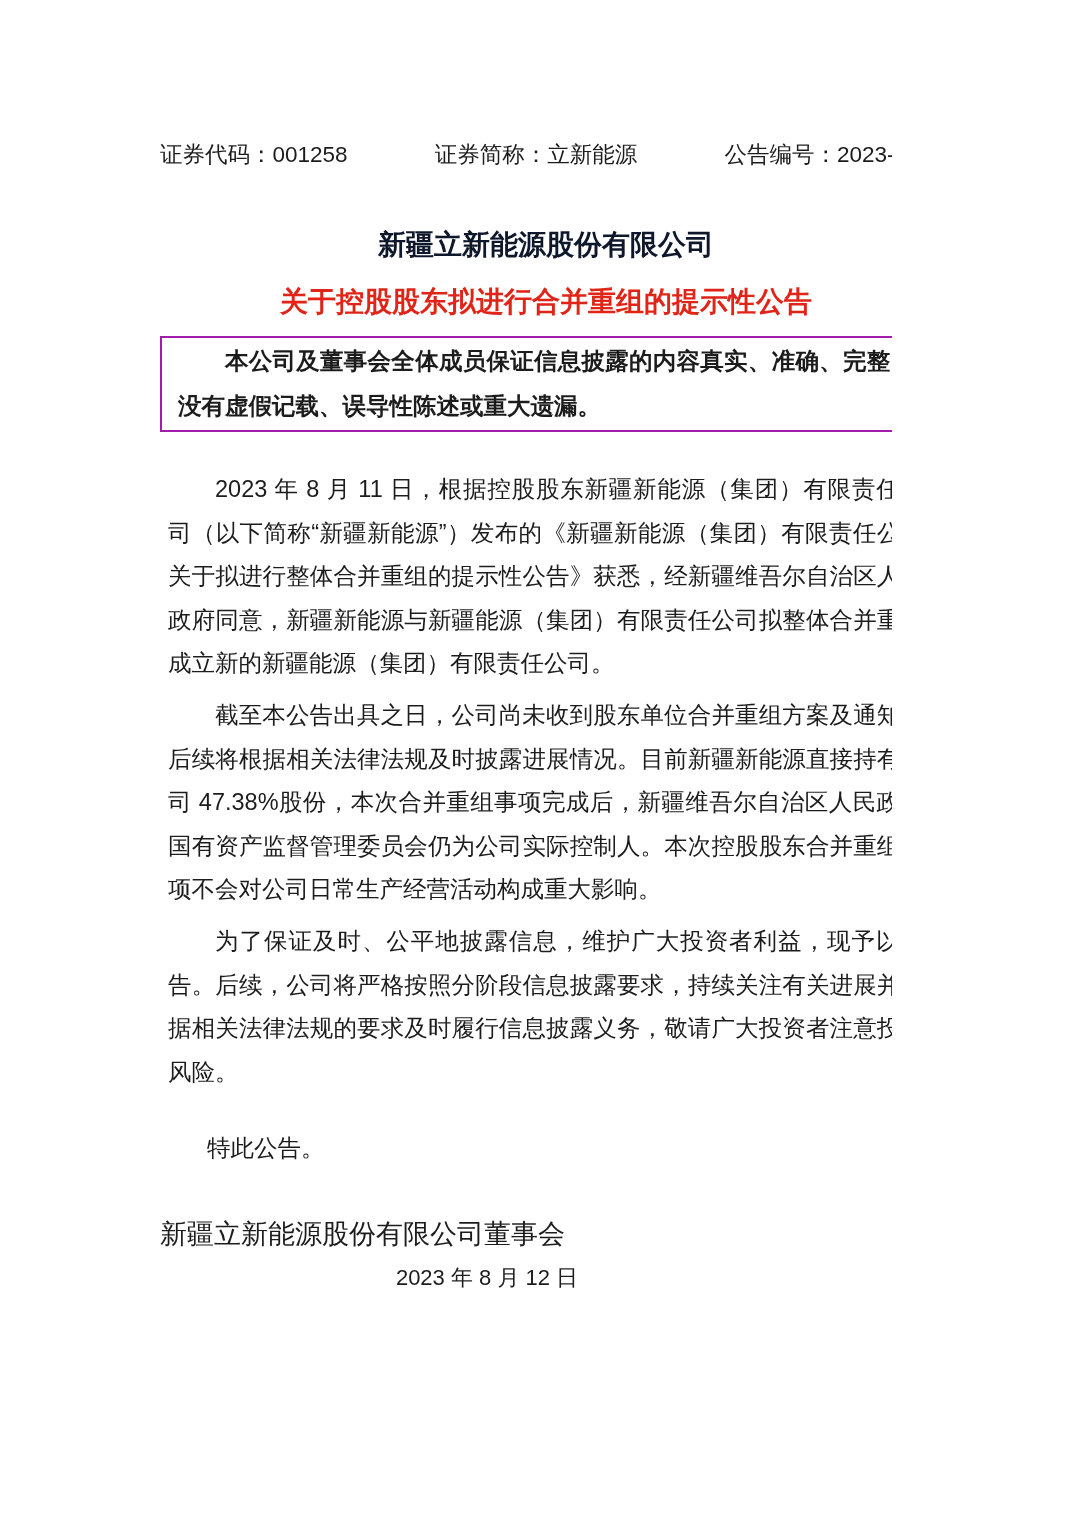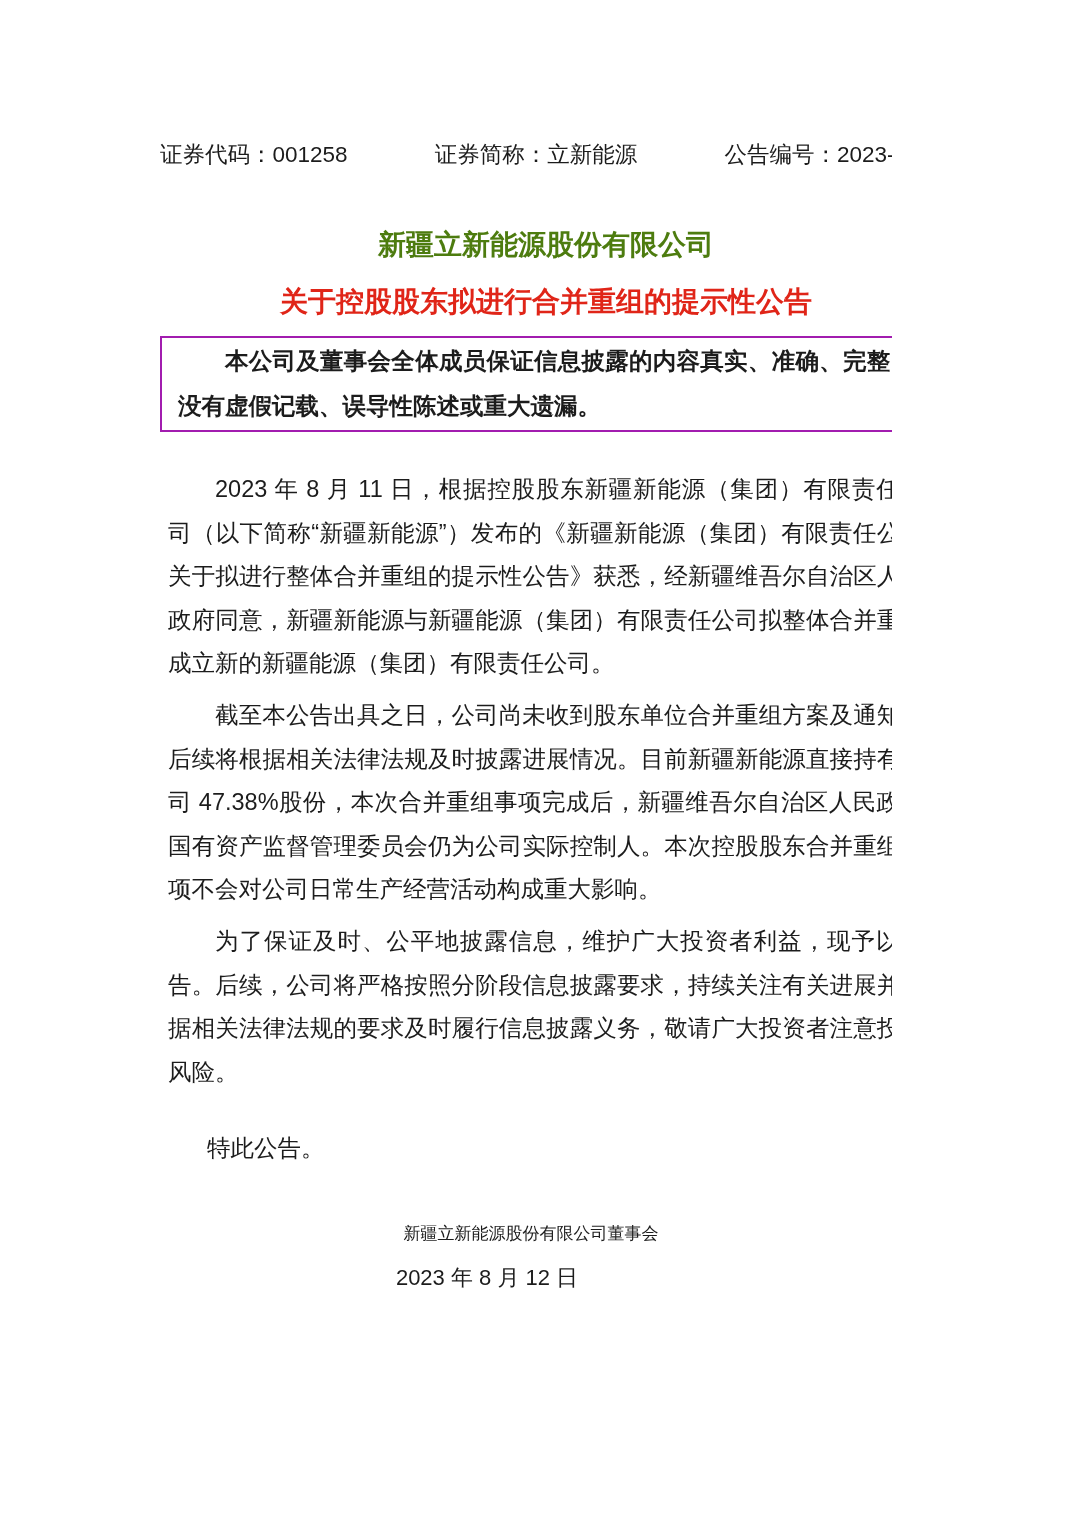--- a/index.html
+++ b/index.html
@@ -58,23 +58,23 @@
     text-align: justify;
   }
   .closing {
     margin-top: 33px;
     font-size: 23.5px;
     line-height: 43.6px;
     text-indent: 2em;
   }
   .signature {
     margin-top: 41px;
-    font-size: 17px;
+    font-size: 27px;
     line-height: 44px;
-    text-align: center;
+    text-align: left;
     padding-right: 30px;
   }
   .sig-date {
     font-size: 22px;
     line-height: 44px;
     text-align: center;
     padding-right: 118px;
   }
 </style>
 </head>
@@ -82,21 +82,21 @@
 
 <div class="page">
   <div class="content">
 
     <div class="header-row">
       <span><span>证券代码：</span><span>001258</span></span>
       <span><span>证券简称：</span><span>立新能源</span></span>
       <span><span>公告编号：</span><span>2023-033</span></span>
     </div>
 
-    <div class="doc-title line1" style="color: #4d7c0f;">新疆立新能源股份有限公司</div>
+    <div class="doc-title line1" style="color: #0f172a;">新疆立新能源股份有限公司</div>
     <div class="doc-title line2" style="color: rgb(224, 37, 24);">关于控股股东拟进行合并重组的提示性公告</div>
 
     <div class="disclaimer-box">本公司及董事会全体成员保证信息披露的内容真实、准确、完整，没有虚假记载、误导性陈述或重大遗漏。</div>
 
     <div class="body-text">
       <p>2023 年 8 月 11 日，根据控股股东新疆新能源（集团）有限责任公司（以下简称“新疆新能源”）发布的《新疆新能源（集团）有限责任公司关于拟进行整体合并重组的提示性公告》获悉，经新疆维吾尔自治区人民政府同意，新疆新能源与新疆能源（集团）有限责任公司拟整体合并重组成立新的新疆能源（集团）有限责任公司。</p>
       <p>截至本公告出具之日，公司尚未收到股东单位合并重组方案及通知，后续将根据相关法律法规及时披露进展情况。目前新疆新能源直接持有公司 47.38%股份，本次合并重组事项完成后，新疆维吾尔自治区人民政府国有资产监督管理委员会仍为公司实际控制人。本次控股股东合并重组事项不会对公司日常生产经营活动构成重大影响。</p>
       <p>为了保证及时、公平地披露信息，维护广大投资者利益，现予以公告。后续，公司将严格按照分阶段信息披露要求，持续关注有关进展并根据相关法律法规的要求及时履行信息披露义务，敬请广大投资者注意投资风险。</p>
     </div>
 

